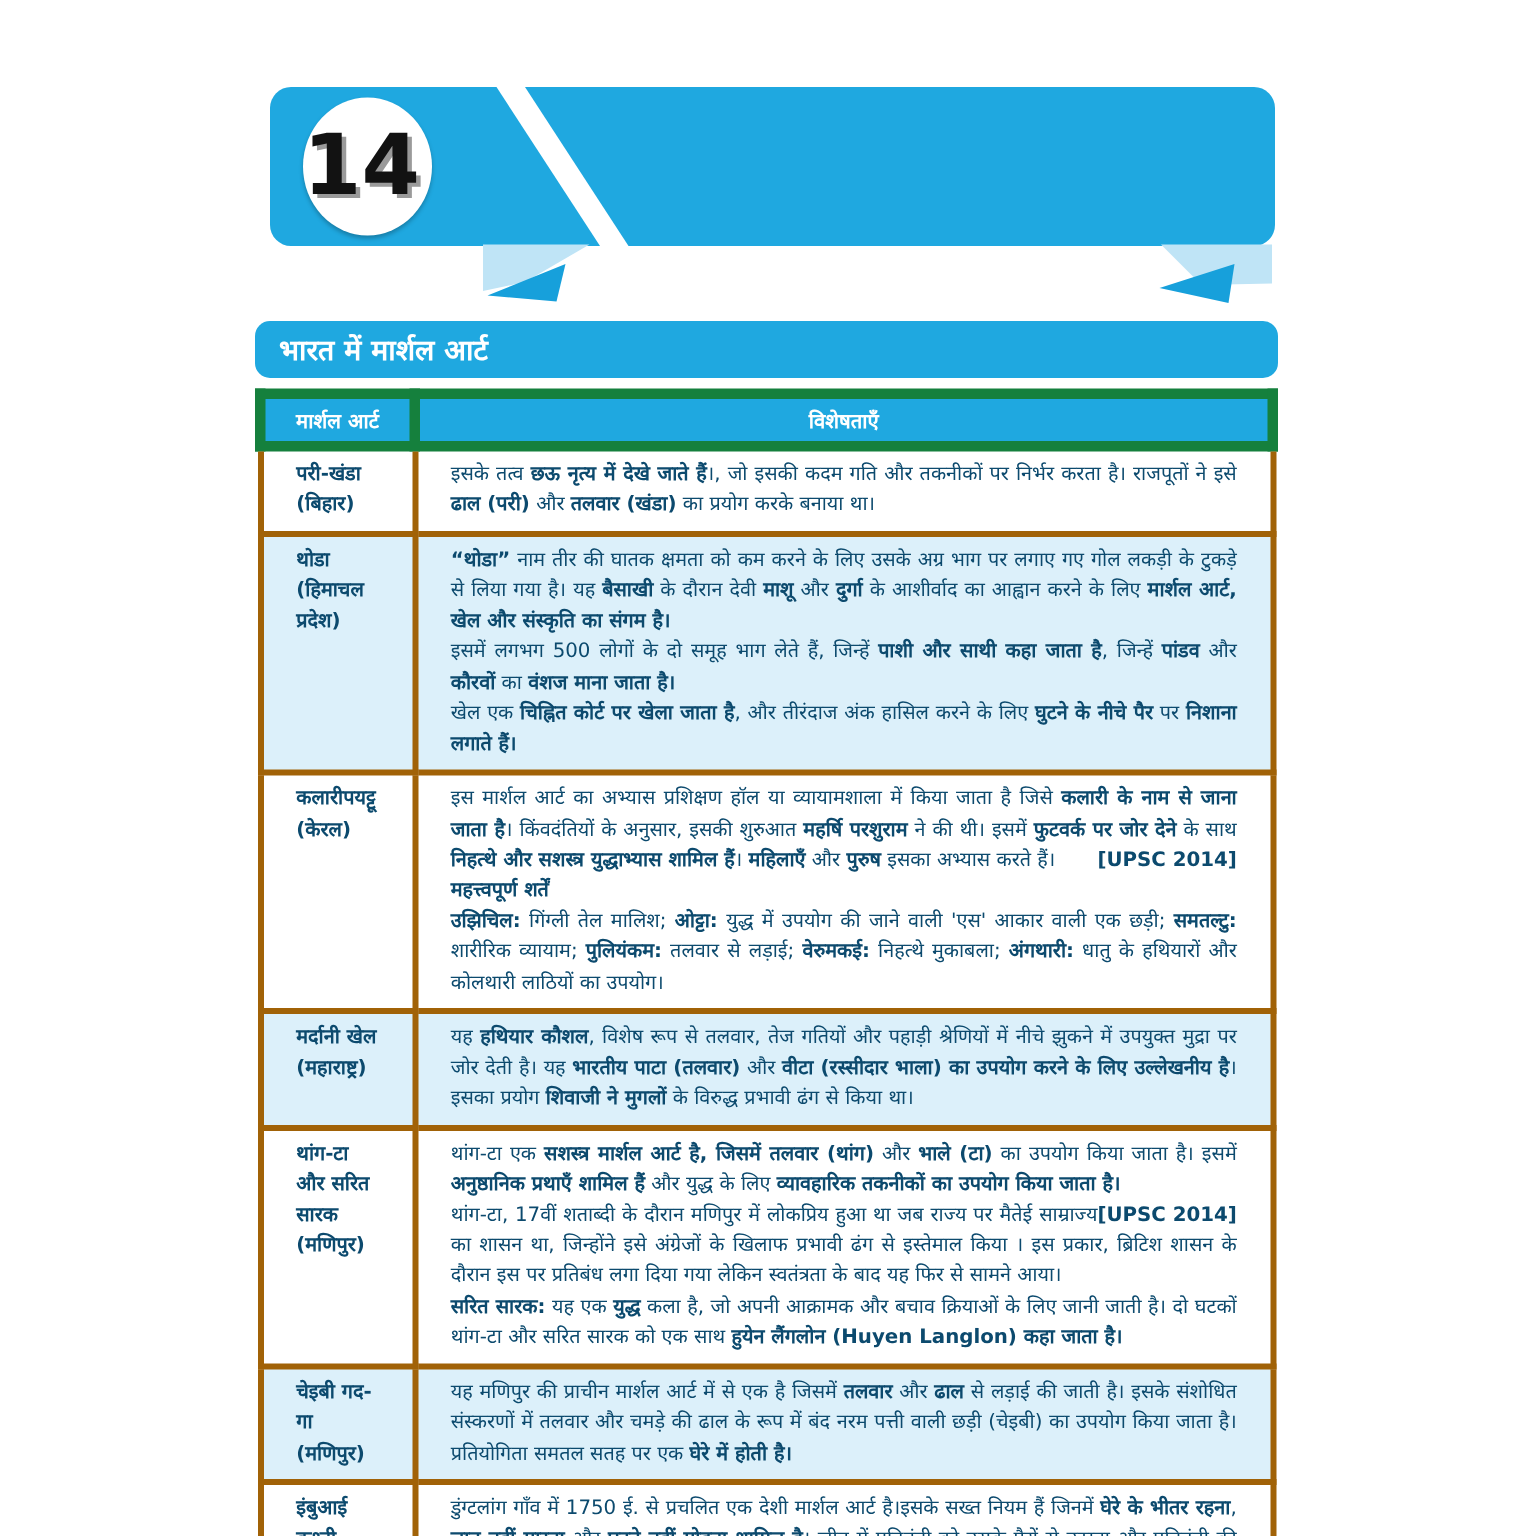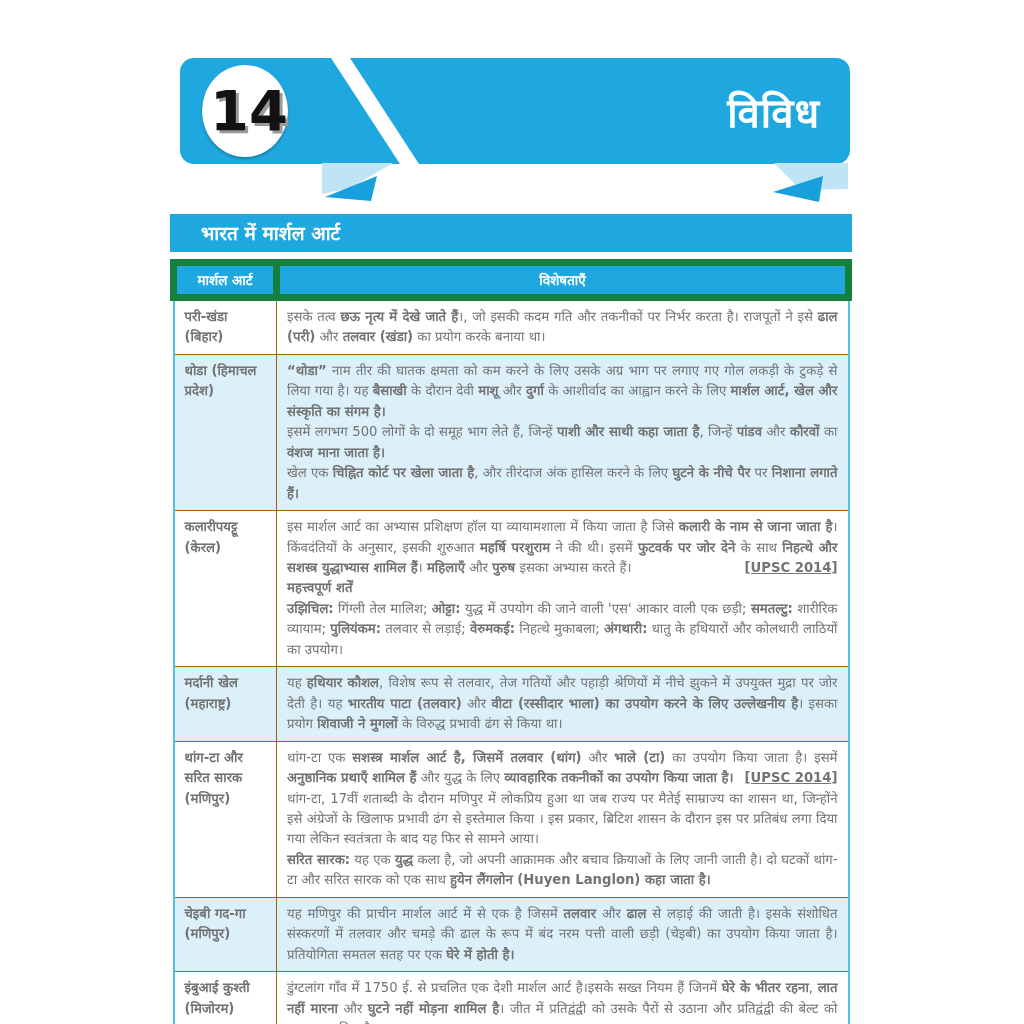--- a/index.html
+++ b/index.html
@@ -2,51 +2,50 @@
 <html><head>
 <meta charset="utf-8">
 <style>
   html,body{margin:0;padding:0;}
   body{width:1024px;height:1024px;background:#ffffff;font-family:"DejaVu Sans","Liberation Sans",sans-serif;}
   .page{position:relative;width:1024px;height:1024px;overflow:hidden;background:#fff;}
 
   
   .banner{position:absolute;left:180px;top:58px;width:670px;height:106px;background:#1fa8e0;border-radius:14px;}
   .chapter-circle{position:absolute;left:22px;top:7px;width:86px;height:92px;background:#ffffff;border-radius:50%;
-    display:flex;align-items:center;justify-content:flex-end;box-shadow:0 2px 3px rgba(0,0,0,.25);}
+    display:flex;align-items:center;justify-content:flex-start;box-shadow:0 2px 3px rgba(0,0,0,.25);}
   .chapter-number{font-size:56px;font-weight:bold;color:#121212;text-shadow:3px 3px 0 #9a9a9a;line-height:1;}
   .chapter-title{position:absolute;right:30px;top:50%;transform:translateY(-50%);color:#ffffff;font-weight:bold;font-size:40px;letter-spacing:1px;}
   .deco{position:absolute;left:0;top:0;pointer-events:none;}
 
   
-  .section-bar{position:absolute;left:170px;top:214px;width:682px;height:38px;background:#1fa8e0;border-radius:0;
-    box-sizing:border-box;display:flex;align-items:center;padding-left:31px;}
+  .section-bar{position:absolute;left:170px;top:214px;width:682px;height:38px;background:#1fa8e0;border-radius:10px;
+    box-sizing:border-box;display:flex;align-items:center;padding-left:16px;}
   .section-title{color:#ffffff;font-weight:bold;font-size:19px;}
 
   
   .table-wrap{position:absolute;left:170px;top:259px;width:682px;}
   table.ma{width:100%;border-collapse:collapse;border:2px solid #4fc0eb;table-layout:fixed;}
   table.ma th{background:#1fa8e0;color:#ffffff;font-weight:bold;font-size:13.5px;padding:5px 4px;border:7px solid #15803d;}
   table.ma th.c1{width:88px;}
-  table.ma td{border:1px solid #a16207;font-size:13.2px;color:#737373;padding:6px 10px;vertical-align:top;line-height:1.55;background:#ffffff;}
+  table.ma td{border:4px solid #a16207;font-size:13.2px;color:#0c4a6e;padding:6px 22px;vertical-align:top;line-height:1.55;background:#ffffff;}
   table.ma td.art{font-weight:bold;}
   table.ma tr.alt td{background:#dcf0fa;}
   .para{text-align:justify;}
-  .para .tag{float:right;font-weight:bold;text-decoration:underline;}
+  .para .tag{float:right;font-weight:bold;}
 </style>
 </head>
 <body>
 
 <div class="page">
 
   <div class="banner">
     <div class="chapter-circle">
       <span class="chapter-number">14</span>
     </div>
-    <span class="chapter-title">विविध</span>
   </div>
 
   <svg class="deco" width="1024" height="230" viewBox="0 0 1024 230">
     <polygon points="331,58 350,58 419,164 400,164" fill="#ffffff"></polygon>
     <polygon points="322,163 393,163 350,188 322,194" fill="#bfe4f6"></polygon>
     <polygon points="325,197 377,176 371,201" fill="#17a0db"></polygon>
     <polygon points="774,163 848,163 848,189 801,190" fill="#bfe4f6"></polygon>
     <polygon points="773,192 823,176 819,202" fill="#17a0db"></polygon>
   </svg>
 

